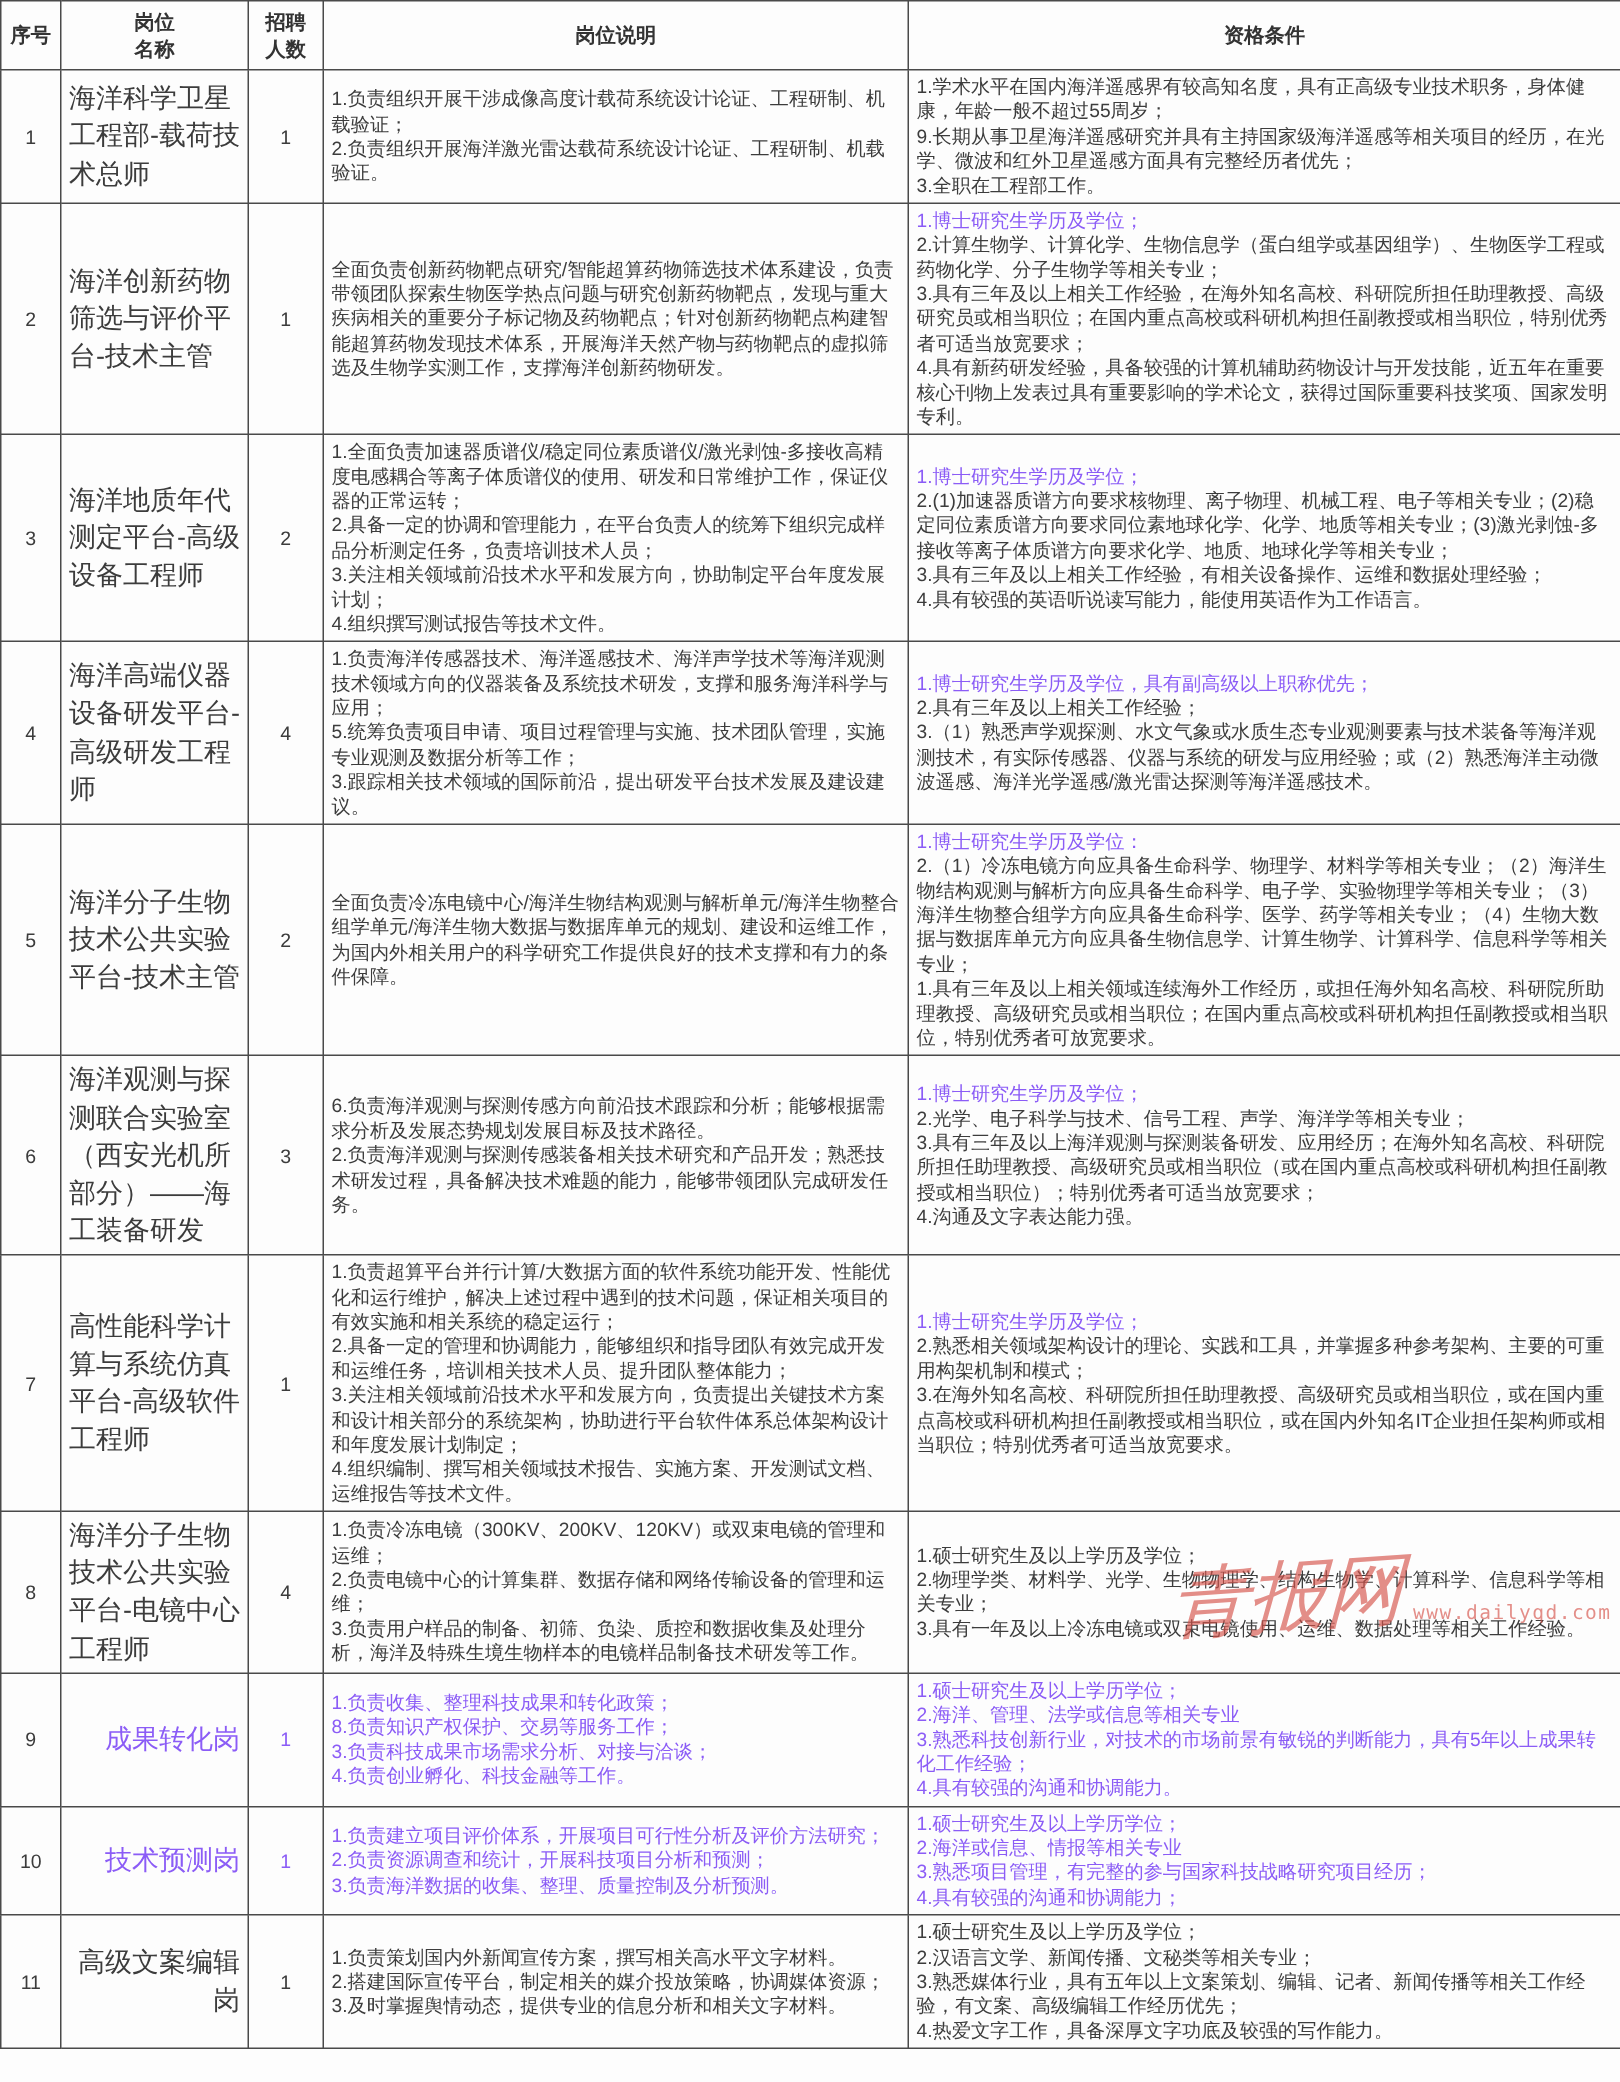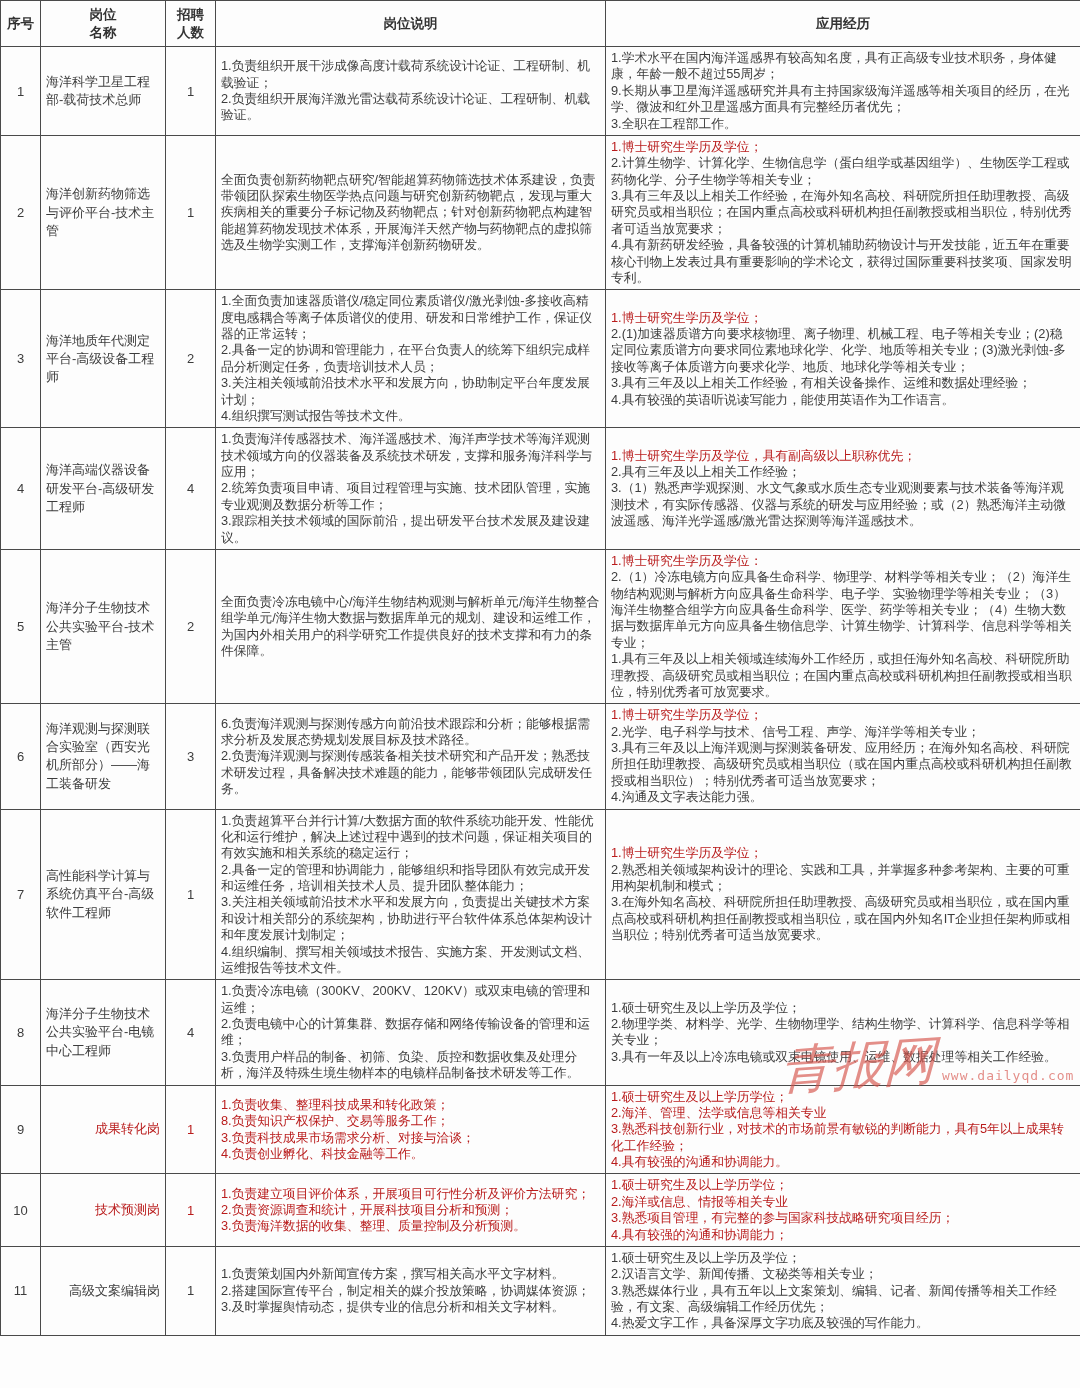--- a/index.html
+++ b/index.html
@@ -30,35 +30,35 @@
     white-space:pre-line;
     line-height:1.3;
     color:#333;
   }
   td.c-no, td.c-count {
     text-align:center;
     font-size:13px;
     padding:2px;
   }
   td.c-name {
-    font-size:13px;
+    font-size:18px;
     line-height:1.4;
     padding:3px 5px;
     text-align:left;
   }
   td.c-name.center { text-align:right; }
   td.c-desc, td.c-qual {
     font-size:12.8px;
     line-height:1.28;
     padding:3px 5px;
     text-align:left;
     word-break:break-all;
   }
   .seg { margin:0; }
-  .red { color:#b91c1c; }
+  .red { color:#8b5cf6; }
   .watermark {
     position:absolute;
     left:780px;
     top:1025px;
     width:300px;
     pointer-events:none;
     opacity:0.65;
     color:#d6534b;
     display:flex;
     align-items:flex-end;
@@ -94,21 +94,21 @@
       <col style="width:475px">
     </colgroup>
     <thead>
       <tr>
         <th>序号</th>
         <th>岗位
 名称</th>
         <th>招聘
 人数</th>
         <th>岗位说明</th>
-        <th>应用经历</th>
+        <th>资格条件</th>
       </tr>
     </thead>
     <tbody>
         <tr>
           <td class="c-no">1</td>
           <td class="c-name">海洋科学卫星工程部-载荷技术总师</td>
           <td class="c-count">1</td>
           <td class="c-desc">
             <div class="seg">1.负责组织开展干涉成像高度计载荷系统设计论证、工程研制、机载验证；</div>
             <div class="seg">2.负责组织开展海洋激光雷达载荷系统设计论证、工程研制、机载验证。</div>
@@ -149,21 +149,21 @@
             <div class="seg">3.具有三年及以上相关工作经验，有相关设备操作、运维和数据处理经验；</div>
             <div class="seg">4.具有较强的英语听说读写能力，能使用英语作为工作语言。</div>
           </td>
         </tr>
         <tr>
           <td class="c-no">4</td>
           <td class="c-name">海洋高端仪器设备研发平台-高级研发工程师</td>
           <td class="c-count">4</td>
           <td class="c-desc">
             <div class="seg">1.负责海洋传感器技术、海洋遥感技术、海洋声学技术等海洋观测技术领域方向的仪器装备及系统技术研发，支撑和服务海洋科学与应用；</div>
-            <div class="seg">2.统筹负责项目申请、项目过程管理与实施、技术团队管理，实施专业观测及数据分析等工作；</div>
+            <div class="seg">5.统筹负责项目申请、项目过程管理与实施、技术团队管理，实施专业观测及数据分析等工作；</div>
             <div class="seg">3.跟踪相关技术领域的国际前沿，提出研发平台技术发展及建设建议。</div>
           </td>
           <td class="c-qual">
             <div class="seg red">1.博士研究生学历及学位，具有副高级以上职称优先；</div>
             <div class="seg">2.具有三年及以上相关工作经验；</div>
             <div class="seg">3.（1）熟悉声学观探测、水文气象或水质生态专业观测要素与技术装备等海洋观测技术，有实际传感器、仪器与系统的研发与应用经验；或（2）熟悉海洋主动微波遥感、海洋光学遥感/激光雷达探测等海洋遥感技术。</div>
           </td>
         </tr>
         <tr>
           <td class="c-no">5</td>

